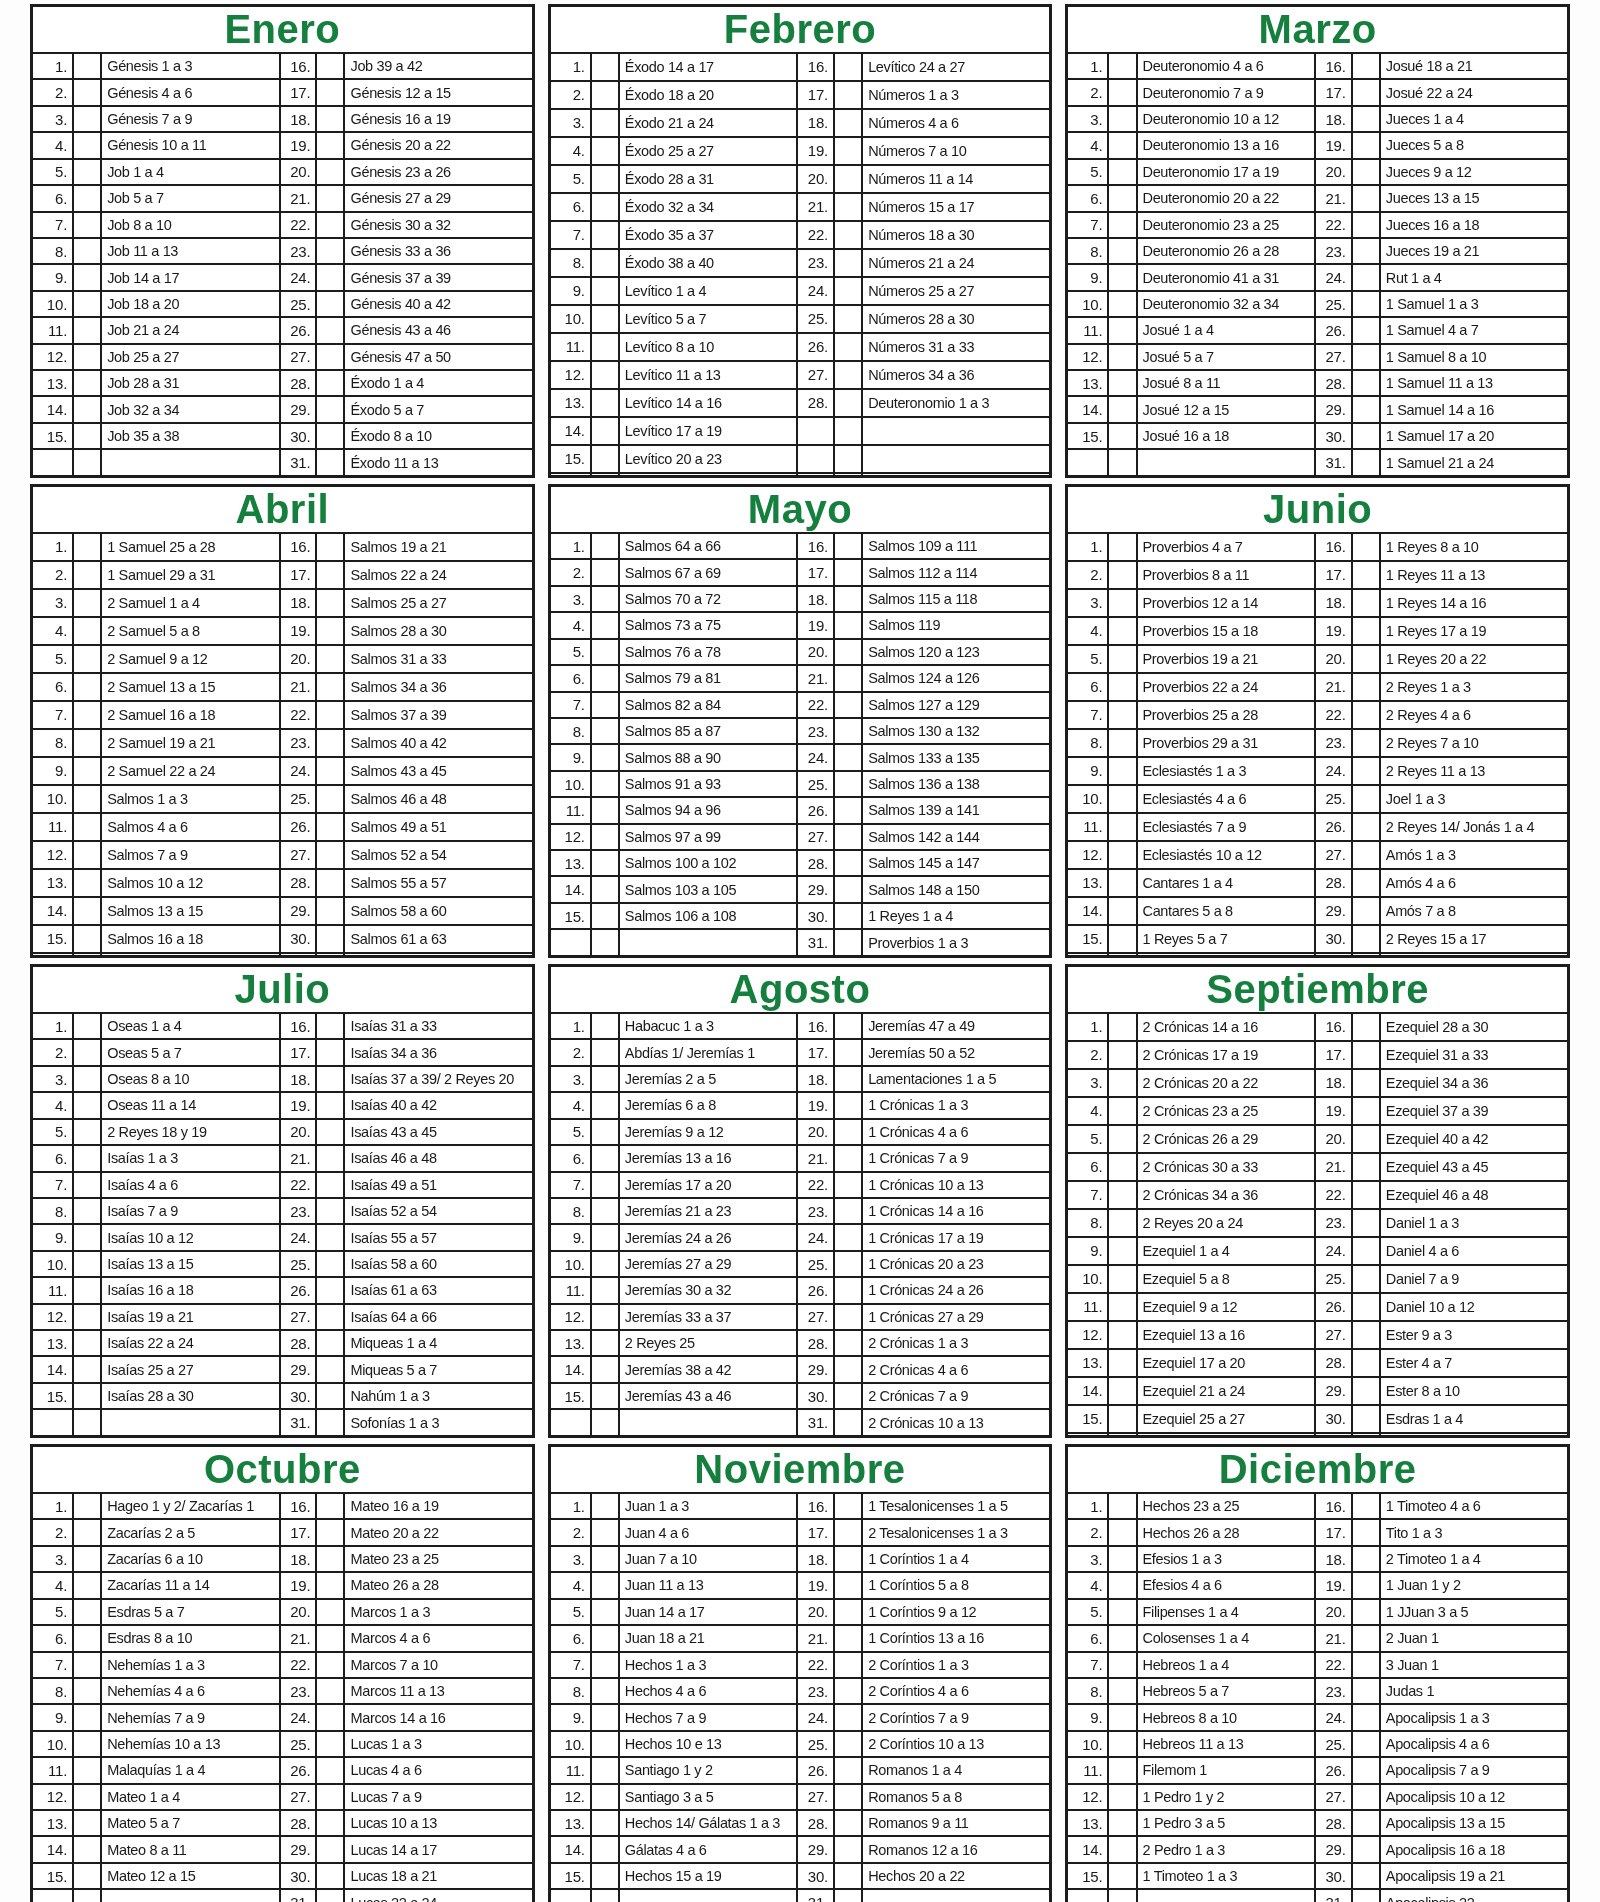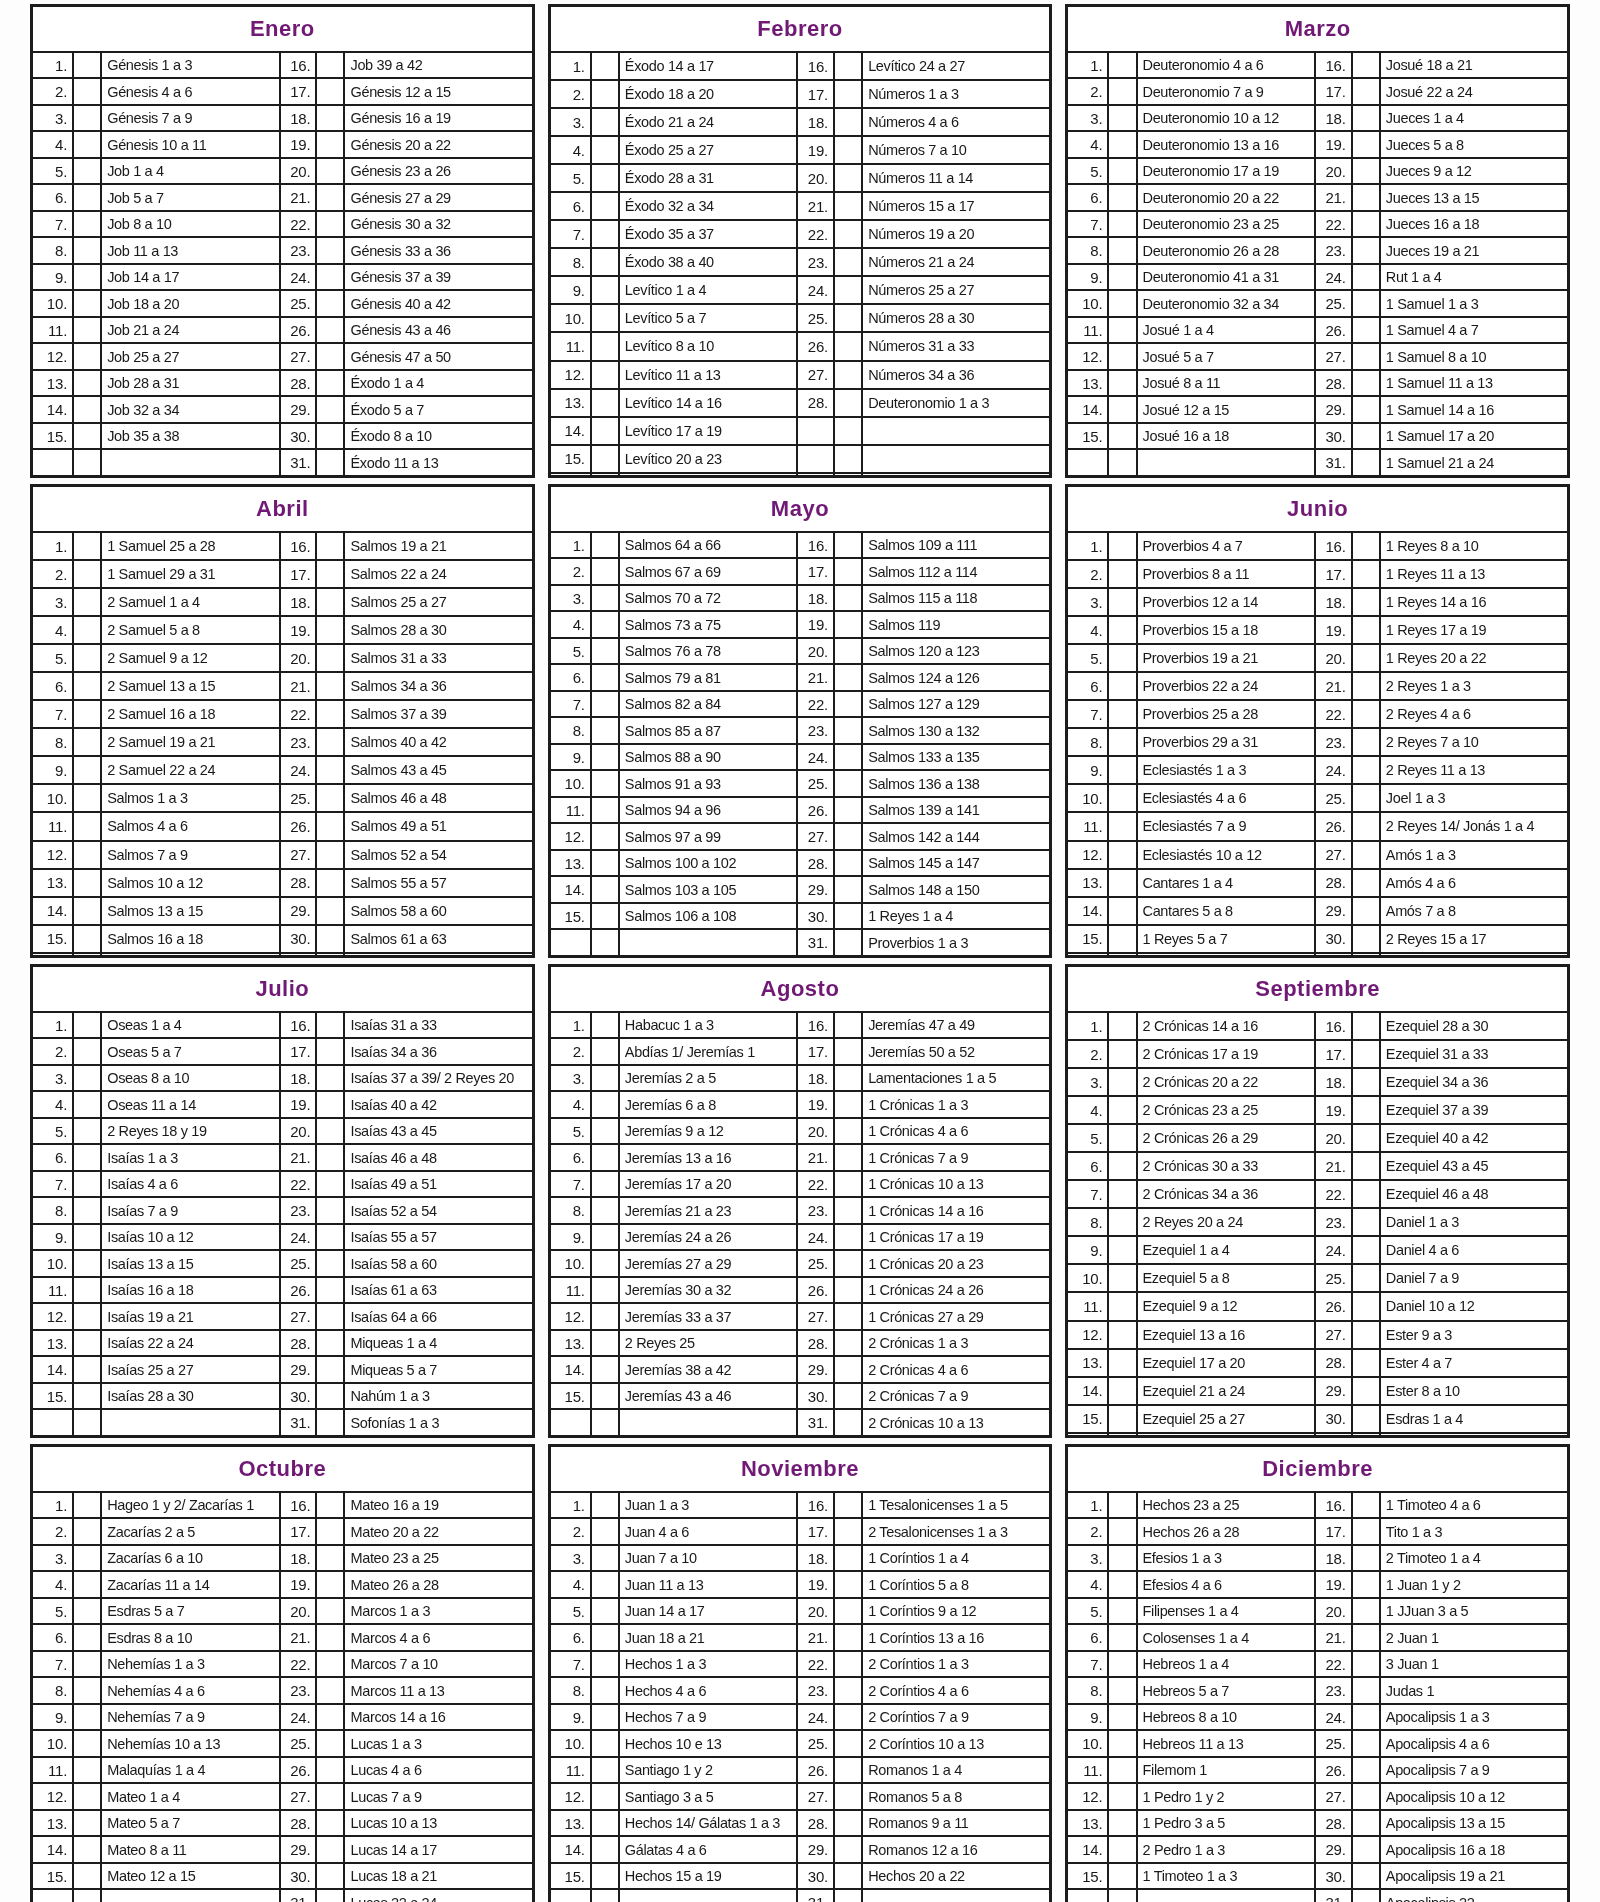--- a/index.html
+++ b/index.html
@@ -17,22 +17,22 @@
     background:#fff;border:3px solid #1c1c1c;
   }
   col.c-num1{width:8.3%}
   col.c-chk1{width:5.6%}
   col.c-read1{width:35.6%}
   col.c-num2{width:7.3%}
   col.c-chk2{width:5.6%}
   col.c-read2{width:37.6%}
   th.title{
     border:2px solid #1c1c1c;height:44px;padding:0;
-    font-size:22px;font-weight:bold;letter-spacing:.5px;text-align:center;
-    font-family:"Liberation Sans",sans-serif;color:#701a75;
+    font-size:40px;font-weight:bold;letter-spacing:.5px;text-align:center;
+    font-family:"Liberation Sans",sans-serif;color:#15803d;
   }
   td{border:2px solid #1c1c1c;padding:0;overflow:hidden;vertical-align:middle}
   td.num{text-align:right;padding-right:5px;font-size:15px;letter-spacing:-.2px}
   td.read{text-align:left;padding-left:5px;font-size:14.5px;letter-spacing:-.35px;white-space:nowrap}
   td.chk{background:#fff}
 </style>
 </head>
 <body>
 
 <div class="grid" id="grid">
@@ -244,21 +244,21 @@
           <td class="num">21.</td>
           <td class="chk"></td>
           <td class="read">Números 15 a 17</td>
         </tr>
         <tr>
           <td class="num">7.</td>
           <td class="chk"></td>
           <td class="read">Éxodo 35 a 37</td>
           <td class="num">22.</td>
           <td class="chk"></td>
-          <td class="read">Números 19 a 20</td>
+          <td class="read">Números 18 a 30</td>
         </tr>
         <tr>
           <td class="num">8.</td>
           <td class="chk"></td>
           <td class="read">Éxodo 38 a 40</td>
           <td class="num">23.</td>
           <td class="chk"></td>
           <td class="read">Números 21 a 24</td>
         </tr>
         <tr>

